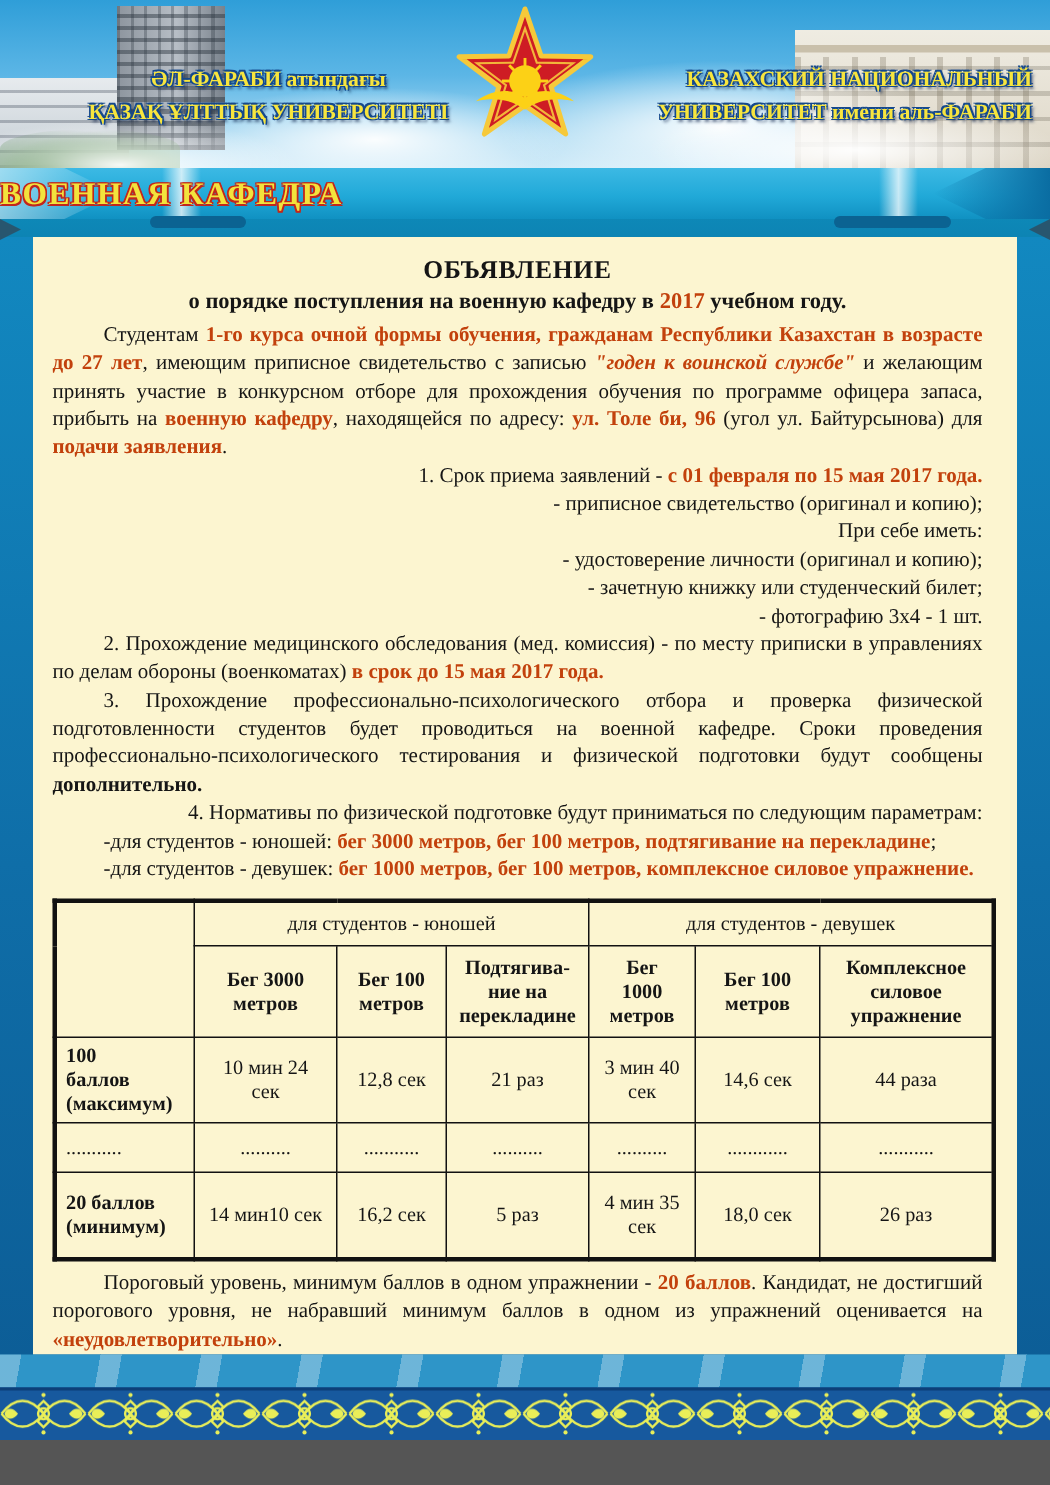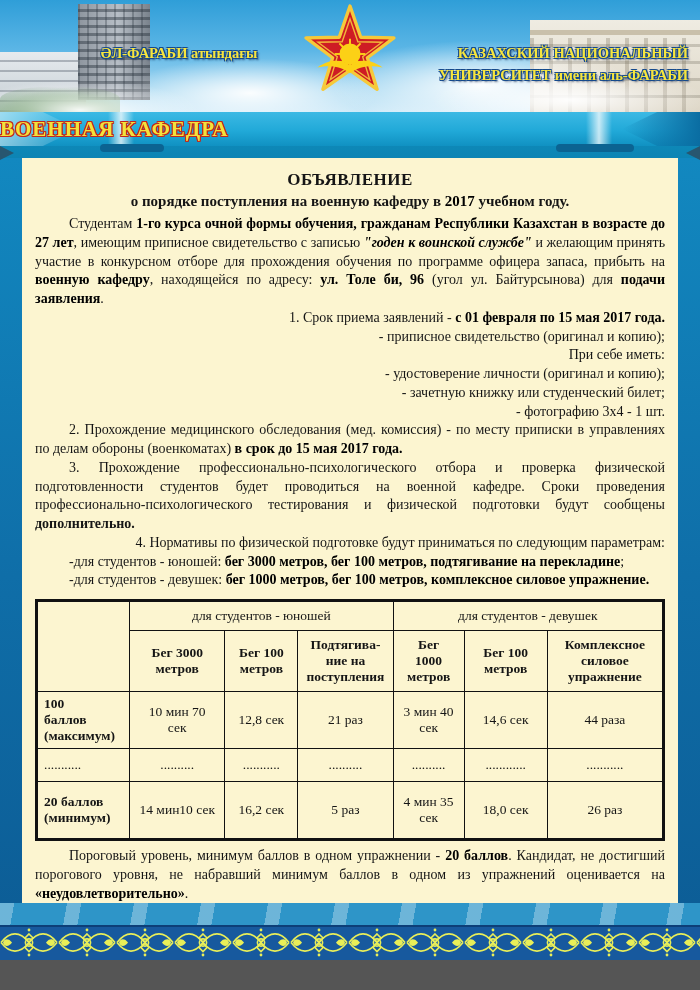--- a/index.html
+++ b/index.html
@@ -61,28 +61,28 @@
   .fold.f2{right:66px;width:78px;}
   .edge-tri{position:absolute;top:34px;width:0;height:0;border-top:7px solid transparent;border-bottom:7px solid transparent;}
   .edge-tri.l{left:0;border-left:14px solid #28566f;}
   .edge-tri.r{right:0;border-right:14px solid #28566f;}
   .banner-title{position:relative;font-size:21px;font-weight:bold;letter-spacing:1px;color:#f2e33c;
       text-shadow:1px 0 #c3271b,-1px 0 #c3271b,0 1px #c3271b,0 -1px #c3271b,1px 1px #c3271b,-1px -1px #c3271b,1px -1px #c3271b,-1px 1px #c3271b;}
 
   
   .content{flex:1;min-height:0;}
   .paper{height:100%;margin:0 22px;background:#fcf5d0;box-sizing:border-box;
-         padding:8px 13px 0 13px;overflow:hidden;color:#151515;}
+         padding:8px 23px 0 13px;overflow:hidden;color:#151515;}
   h1.doc-title{margin:4px 0 3px;text-align:center;font-size:17px;letter-spacing:.5px;}
   h2.doc-subtitle{margin:0 0 5px;text-align:center;font-size:15px;font-weight:bold;}
   .para{margin:0;font-size:14px;line-height:1.34;text-align:right;}
   .indent{text-indent:34px;}
   .justify{text-align:justify;}
   .deep-indent{margin-left:88px;}
-  .c-red{color:#000000;font-weight:bold;}
+  .c-red{color:#c2410c;font-weight:bold;}
   .it{font-style:italic;}
   .b{font-weight:bold;}
 
   
   table.norms{border-collapse:collapse;margin:9px auto 6px;table-layout:fixed;width:100%;
       border:3px solid #111;font-size:13.5px;}
   table.norms th,table.norms td{border:1.6px solid #111;padding:2px 3px;text-align:center;vertical-align:middle;white-space:pre-line;}
   table.norms .group-h{font-weight:normal;height:24px;}
   table.norms .col-h{font-weight:bold;height:56px;}
   table.norms .row-label{text-align:left;font-weight:bold;padding-left:6px;}
@@ -108,20 +108,21 @@
     <div class="bld bld-tower"></div>
     <div class="bld bld-right"></div>
     <div class="bld trees"></div>
     <div class="cloud c1"></div>
     <div class="cloud c2"></div>
     <div class="cloud c3"></div>
     <div class="cloud c4"></div>
 
     <div class="uni-name uni-kk">
       <div>ӘЛ-ФАРАБИ атындағы</div>
+      <div>ҚАЗАҚ ҰЛТТЫҚ УНИВЕРСИТЕТІ</div>
     </div>
     <div class="uni-name uni-ru">
       <div>КАЗАХСКИЙ НАЦИОНАЛЬНЫЙ</div>
       <div>УНИВЕРСИТЕТ имени аль-ФАРАБИ</div>
     </div>
 
     <div class="emblem">
       <svg width="96" height="100" viewBox="0 0 100 104">
         <polygon points="50,2 61.2,34.6 95.7,35.2 68.1,55.9 78.2,88.8 50,69 21.8,88.8 31.9,55.9 4.3,35.2 38.8,34.6" fill="#ce1c24" stroke="#f6c93a" stroke-width="3.5" stroke-linejoin="round"></polygon>
         <polygon points="50,2 61.2,34.6 95.7,35.2 68.1,55.9 78.2,88.8 50,69 21.8,88.8 31.9,55.9 4.3,35.2 38.8,34.6" transform="translate(13.5,14) scale(0.73)" fill="none" stroke="#f2b63a" stroke-width="2"></polygon>
@@ -190,35 +191,35 @@
           <th colspan="3" class="group-h">для студентов - юношей</th>
           <th colspan="3" class="group-h">для студентов - девушек</th>
         </tr>
         <tr>
           <th class="col-h">Бег 3000
 метров</th>
           <th class="col-h">Бег 100
 метров</th>
           <th class="col-h">Подтягива-
 ние на
-поступления</th>
+перекладине</th>
           <th class="col-h">Бег
 1000
 метров</th>
           <th class="col-h">Бег 100
 метров</th>
           <th class="col-h">Комплексное
 силовое
 упражнение</th>
         </tr>
         <tr class="data-row">
           <td class="row-label">100
 баллов
 (максимум)</td>
-          <td>10 мин 70
+          <td>10 мин 24
 сек</td>
           <td>12,8 сек</td>
           <td>21 раз</td>
           <td>3 мин 40
 сек</td>
           <td>14,6 сек</td>
           <td>44 раза</td>
         </tr>
         <tr class="dots-row">
           <td class="row-label">...........</td>

